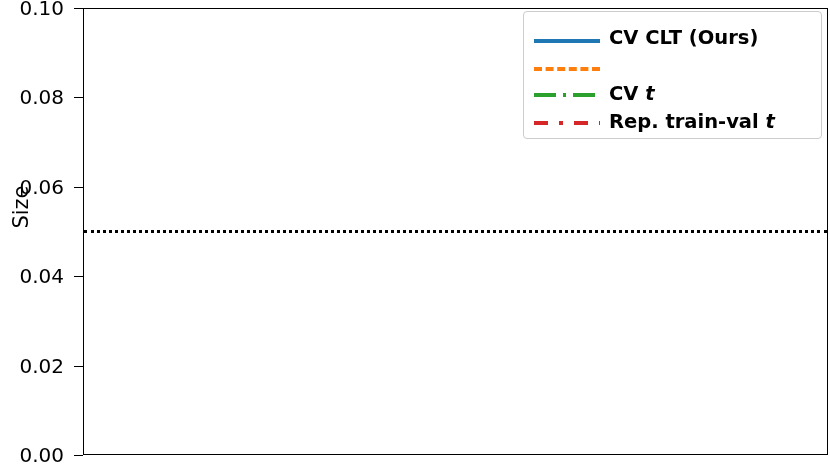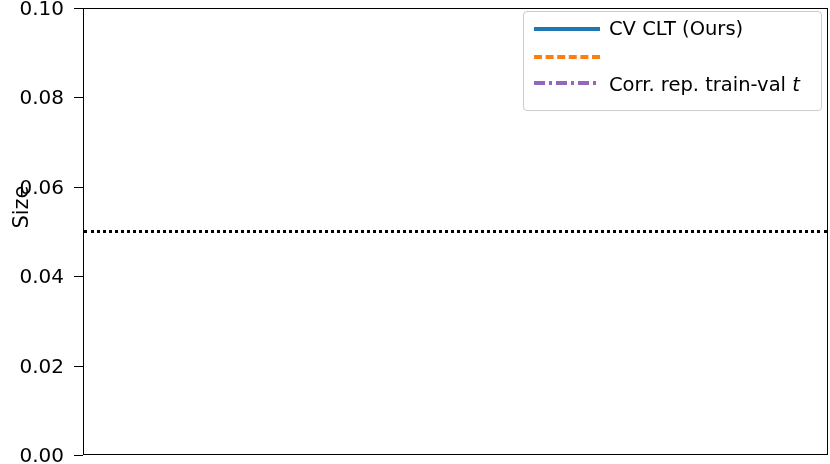--- a/index.html
+++ b/index.html
@@ -79,22 +79,23 @@
     top: 11px;
     width: 299px;
     box-sizing: border-box;
     background: #ffffff;
     border: 1px solid #cccccc;
     border-radius: 4px;
     padding: 7px 9px 7px 10px;
   }
   .legend-row {
     display: flex;
-    align-items: flex-start;
+    align-items: flex-end;
     height: 28px;
+    font-weight: bold;
   }
   .legend-sample {
     position: relative;
     width: 66px;
     height: 16px;
     flex: 0 0 66px;
     margin-right: 9px;
   }
   .legend-sample > i {
     position: absolute;
@@ -149,28 +150,38 @@
         <span>CV CLT (Ours)</span>
       </span>
     </div>
 
     <div class="legend-row">
       <span class="legend-sample">
         <i style="border-top: 4px dashed #ff7f0e;"></i>
       </span>
     </div>
 
-
+    <div class="legend-row">
+      <span class="legend-sample">
+        <svg width="66" height="6" viewBox="0 0 66 6" style="position:absolute; left:0; top:5px;">
+          <line x1="0" y1="3" x2="66" y2="3" stroke="#2ca02c" stroke-width="4" stroke-dasharray="22 7 3 7"></line>
+        </svg>
+      </span>
+      <span class="legend-label">
+        <span>CV </span><i>t</i>
+      </span>
+    </div>
 
     <div class="legend-row">
       <span class="legend-sample">
         <svg width="66" height="6" viewBox="0 0 66 6" style="position:absolute; left:0; top:5px;">
-          <line x1="0" y1="3" x2="66" y2="3" stroke="#9467bd" stroke-width="4" stroke-dasharray="11 4 3 4"></line>
+          <line x1="0" y1="3" x2="66" y2="3" stroke="#d62728" stroke-width="4" stroke-dasharray="14 11 4 11"></line>
         </svg>
       </span>
       <span class="legend-label">
-        <span>Corr. rep. train-val </span><i>t</i>
+        <span>Rep. train-val </span><i>t</i>
       </span>
     </div>
+
 
 
   </div>
 </div>
 
 </body></html>

